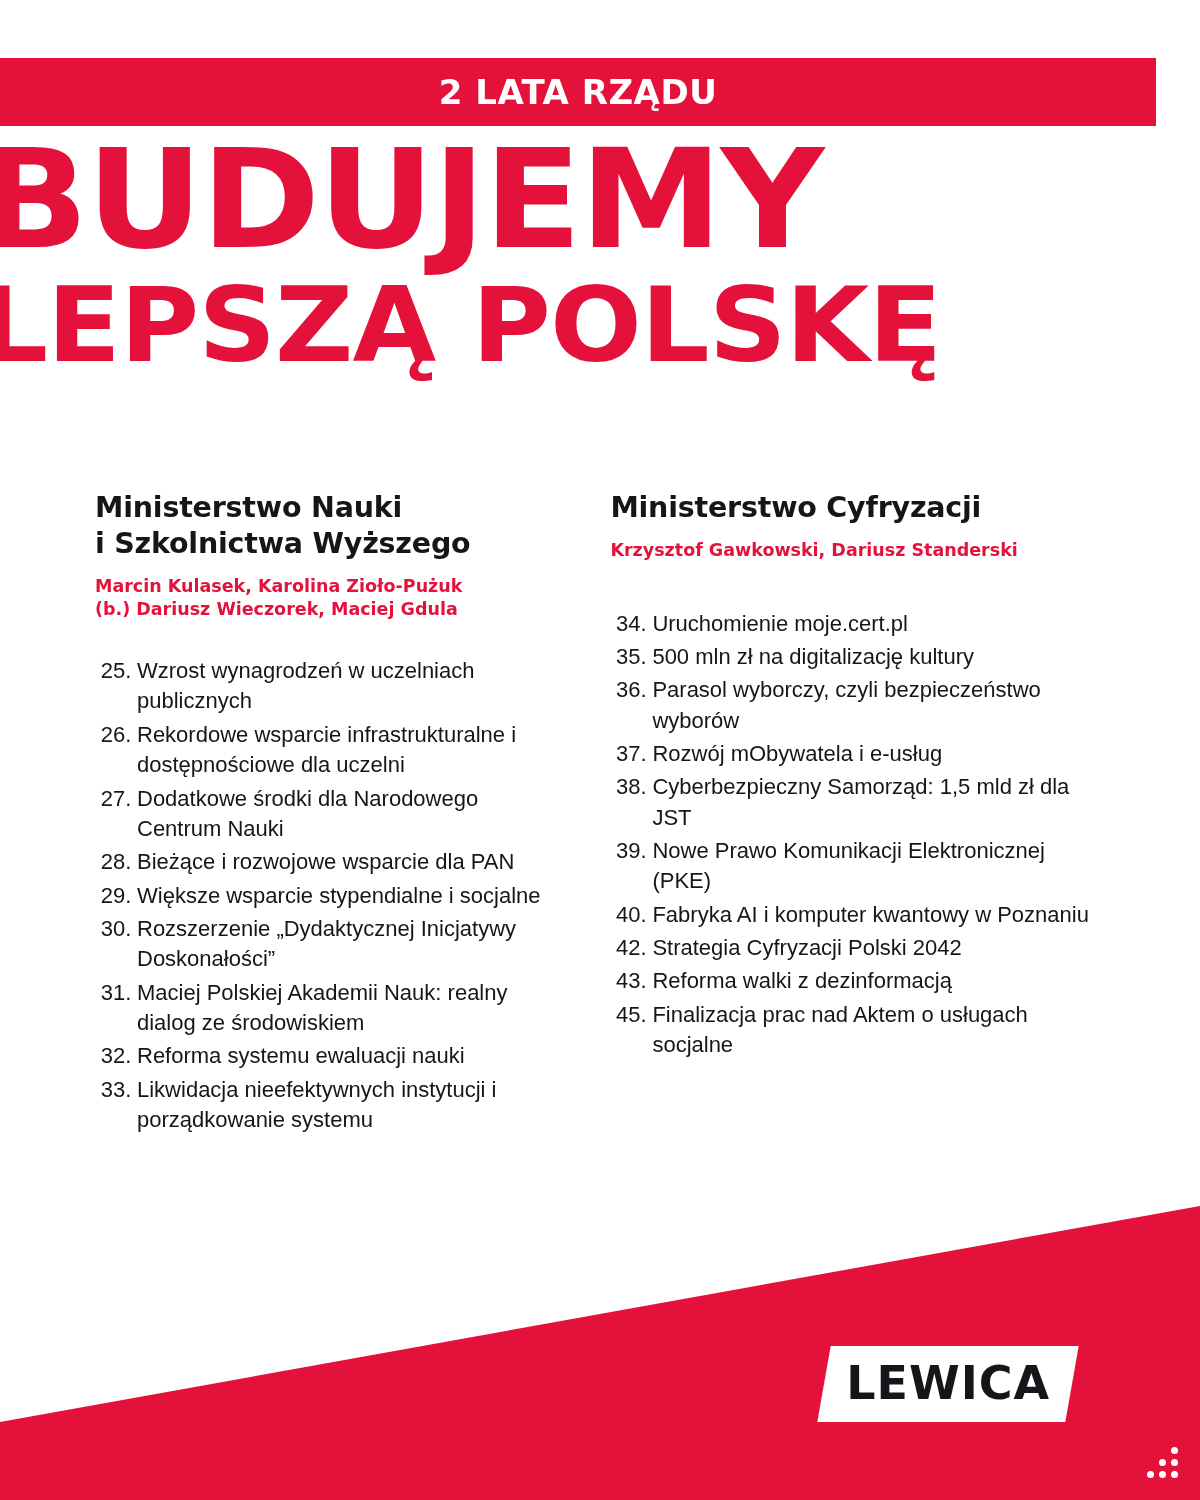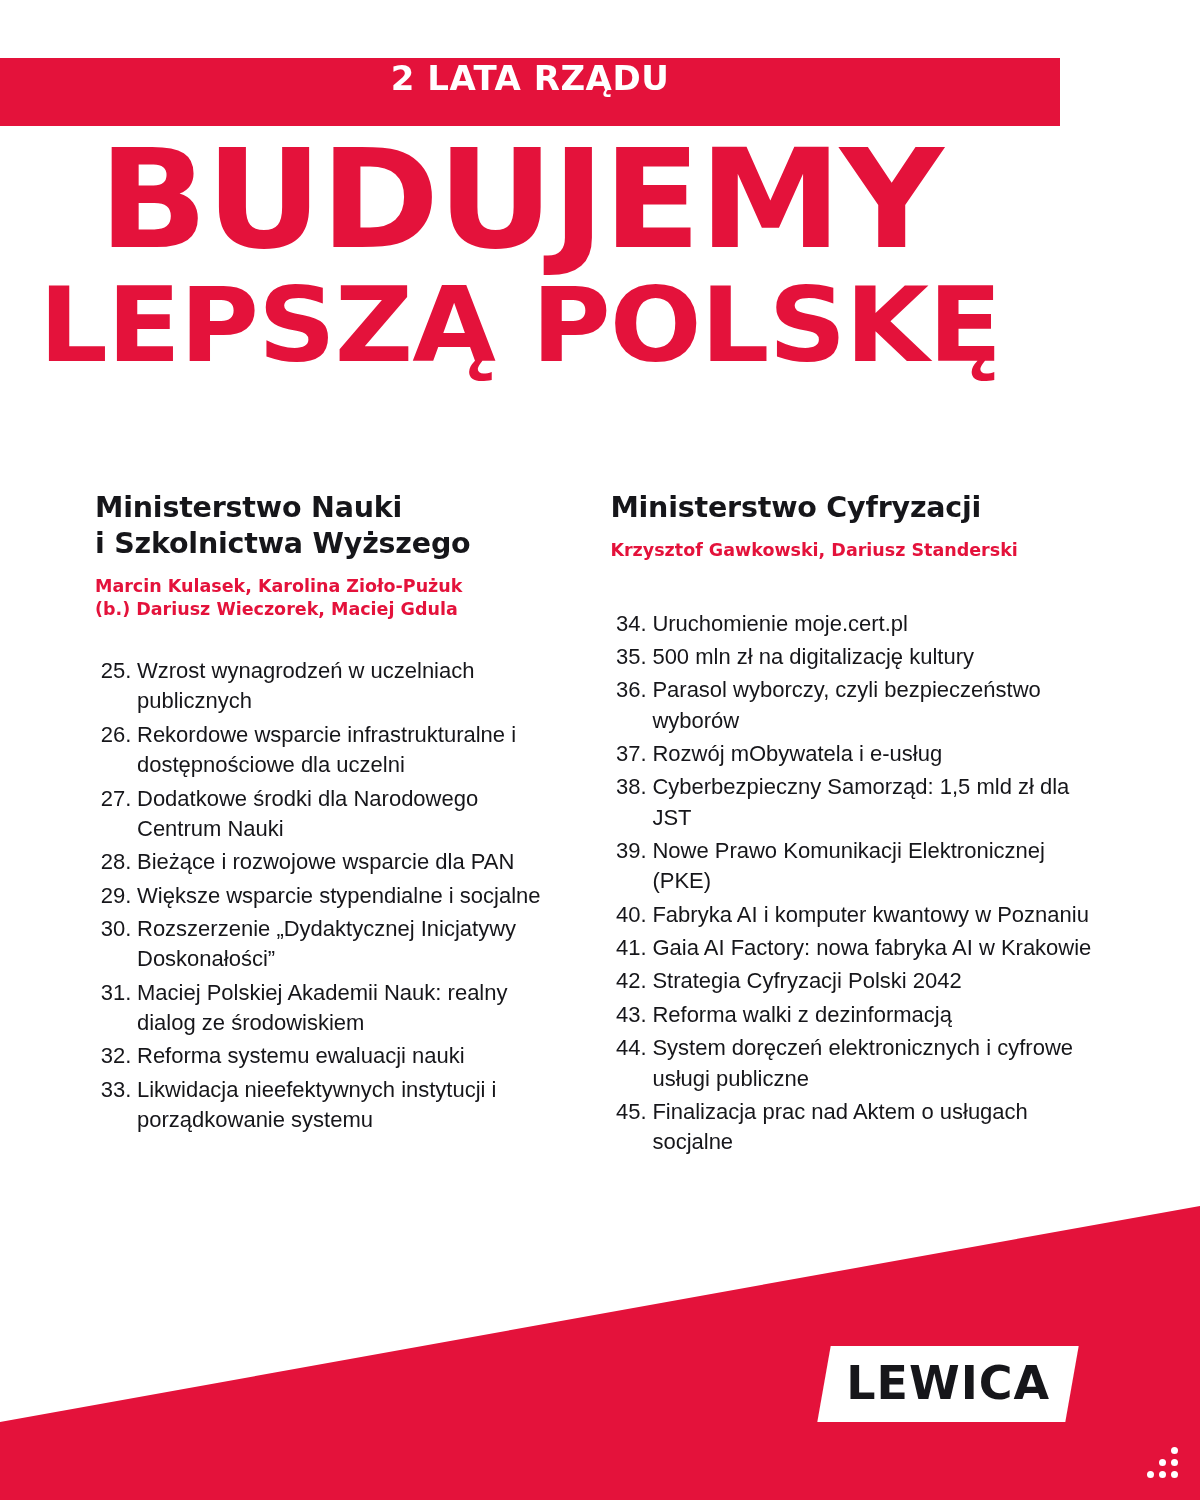--- a/index.html
+++ b/index.html
@@ -15,41 +15,42 @@
     position: relative;
     overflow: hidden;
     color: #1a1a1a;
   }
 
   
   .top-banner {
     position: absolute;
     top: 58px;
     left: 0;
-    width: 1060px;
+    width: 1156px;
     height: 68px;
     background: #e4123b;
     display: flex;
+    align-items: center;
     justify-content: center;
   }
   .top-banner-text {
     color: #ffffff;
     font-size: 34px;
     font-weight: bold;
     letter-spacing: 0.5px;
     font-family: "DejaVu Sans", sans-serif;
   }
 
   
   .headline-wrap {
     position: absolute;
     top: 134px;
     left: 0;
     width: 1040px;
-    text-align: center;
+    text-align: left;
   }
   .headline-1 {
     color: #e4123b;
     font-size: 138px;
     line-height: 0.95;
     font-weight: bold;
     letter-spacing: -2px;
     font-family: "DejaVu Sans", sans-serif;
     transform: scaleX(1.04);
   }
@@ -254,34 +255,26 @@
       </li>
       <li class="item">
         <span class="item-num">39.</span>
         <span class="item-text">Nowe Prawo Komunikacji Elektronicznej (PKE)</span>
       </li>
       <li class="item">
         <span class="item-num">40.</span>
         <span class="item-text">Fabryka AI i komputer kwantowy w Poznaniu</span>
       </li>
       <li class="item">
-        <span class="item-num">41.</span>
-        <span class="item-text"> Gaia AI Factory: nowa fabryka AI w Krakowie</span>
-      </li>
-      <li class="item">
         <span class="item-num">42.</span>
         <span class="item-text">Strategia Cyfryzacji Polski 2042</span>
       </li>
       <li class="item">
         <span class="item-num">43.</span>
         <span class="item-text">Reforma walki z dezinformacją</span>
-      </li>
-      <li class="item">
-        <span class="item-num">44.</span>
-        <span class="item-text">System doręczeń elektronicznych i cyfrowe usługi publiczne</span>
       </li>
       <li class="item">
         <span class="item-num">45.</span>
         <span class="item-text">Finalizacja prac nad Aktem o usługach socjalne</span>
       </li>
     </ul>
   </div>
 
 </div>
 

